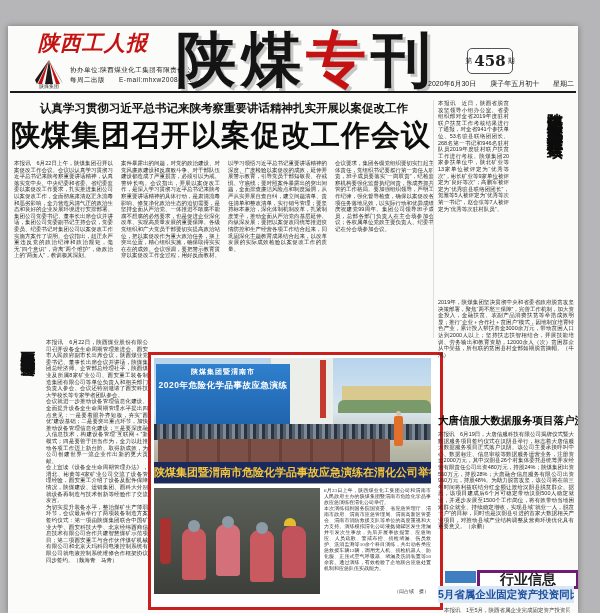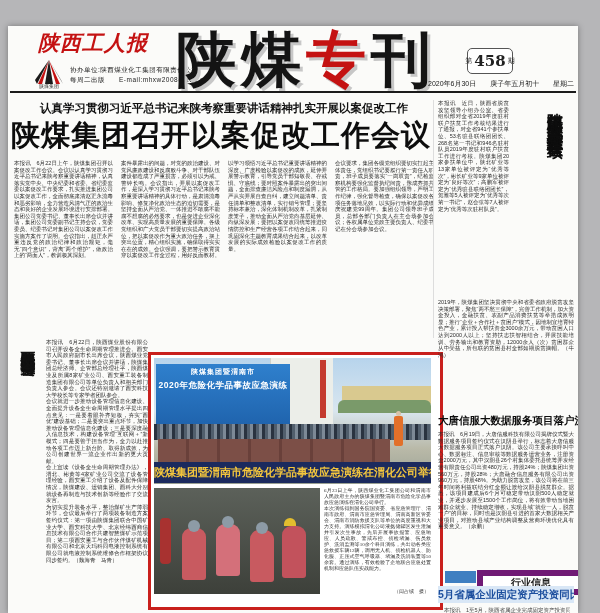--- a/index.html
+++ b/index.html
@@ -74,22 +74,22 @@
   
   .sb-divider{left:425px;top:74px;width:1px;height:238px;background:#ddd;}
   .sb-a1-body-top{left:430px;top:74px;width:71px;height:196px;}
   .sb-a1-vhead{left:504px;top:74px;width:58px;height:198px;writing-mode:vertical-rl;text-orientation:upright;
                font-weight:bold;font-size:16px;letter-spacing:1.5px;line-height:29px;color:#0d0d0d;}
   .sb-a1-body-bottom{left:430px;top:273px;width:136px;height:106px;}
   .sb-a2-head{left:430px;top:388px;width:136px;text-align:center;font-weight:bold;font-size:10.5px;color:#0d0d0d;white-space:nowrap;}
   .sb-a2-body{left:430px;top:405px;width:136px;height:128px;}
   .sb-sec{left:430px;top:544px;width:136px;height:14px;}
   .sb-sec .bar{position:absolute;left:7px;top:1px;width:31px;height:12px;background:#3f7fc1;}
-  .sb-sec .box{position:absolute;left:39px;top:0;width:96px;height:13px;border:6px solid #701a75;
-               font-size:10px;font-weight:bold;text-align:center;line-height:13px;color:#222;background:#fff;}
+  .sb-sec .box{position:absolute;left:39px;top:0;width:96px;height:13px;border:3px solid #701a75;
+               font-size:14px;font-weight:bold;text-align:center;line-height:13px;color:#222;background:#fff;}
   .sb-a3-head{left:430px;top:560px;width:136px;height:17px;background:#d9e7f6;color:#1d4f9e;
               font-weight:bold;font-size:10.5px;line-height:17px;text-align:center;white-space:nowrap;overflow:hidden;}
   .sb-a3-teaser{left:436px;top:581px;width:126px;height:6px;font-size:5.5px;color:#444;overflow:hidden;white-space:nowrap;}
 </style>
 </head>
 <body>
 
 <div class="canvas">
   <div class="page">
 

